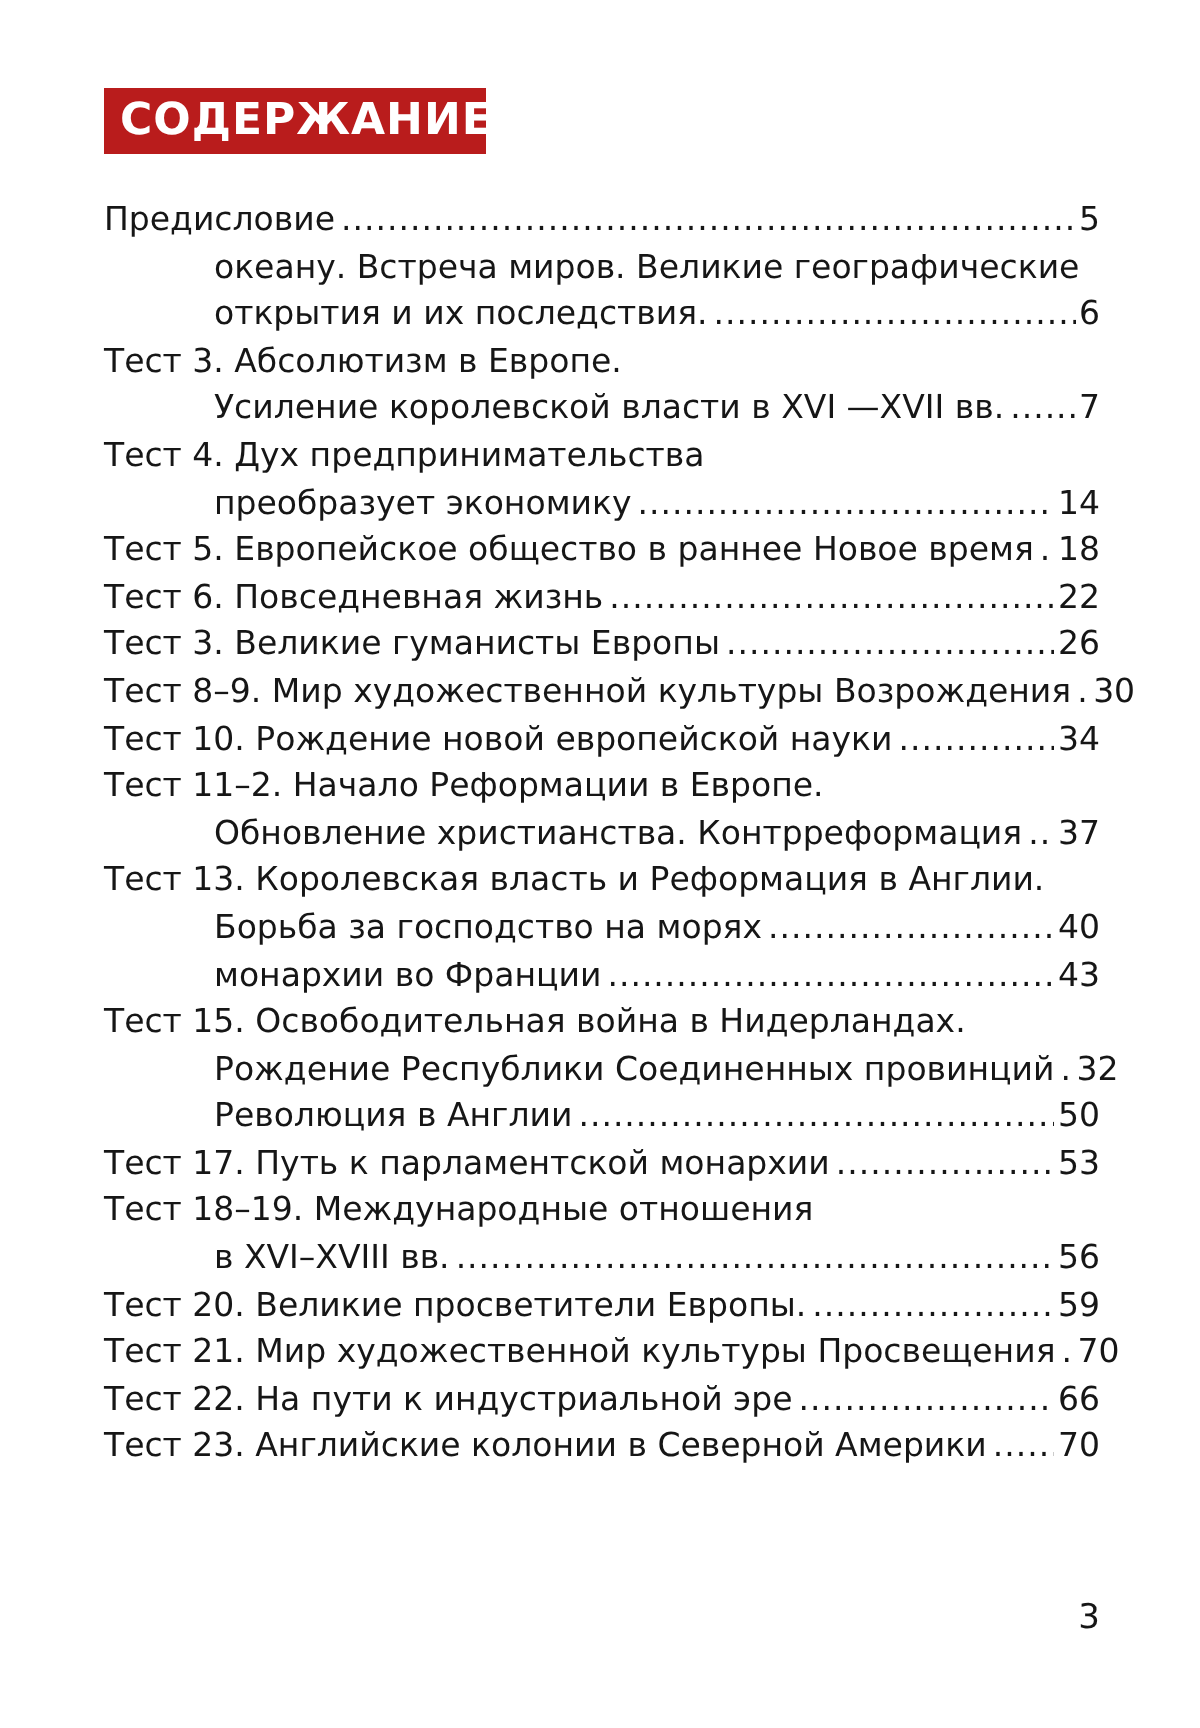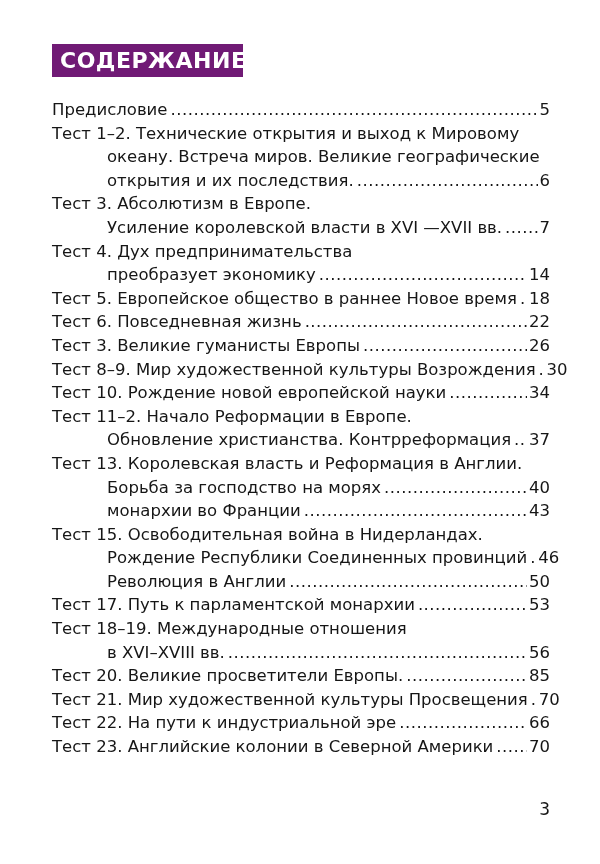--- a/index.html
+++ b/index.html
@@ -12,21 +12,21 @@
   .page {
     position: relative;
     width: 600px; height: 864px;
     overflow: hidden;
     background: #ffffff;
   }
   .header-box {
     position: absolute;
     left: 52px; top: 44px;
     width: 191px; height: 33px;
-    background: #701a75;
+    background: #b91c1c;
     color: #ffffff;
     display: flex; align-items: center;
     padding-left: 8px;
     box-sizing: border-box;
   }
   .header-box .title-text {
     font-weight: bold;
     font-size: 22px;
     letter-spacing: 0.5px;
   }
@@ -68,21 +68,20 @@
 
   <div class="toc">
       <div>
         <div class="line final">
           <span class="t">Предисловие</span>
           <span class="leader">................................................................................................................................................................</span>
           <span class="pg">5</span>
         </div>
       </div>
       <div>
-        <div class="line">Тест 1–2. Технические открытия и выход к Мировому</div>
         <div class="line cont">океану. Встреча миров. Великие географические</div>
         <div class="line cont final">
           <span class="t">открытия и их последствия.</span>
           <span class="leader">................................................................................................................................................................</span>
           <span class="pg">6</span>
         </div>
       </div>
       <div>
         <div class="line">Тест 3. Абсолютизм в Европе.</div>
         <div class="line cont final">
@@ -155,21 +154,21 @@
           <span class="t">монархии во Франции</span>
           <span class="leader">................................................................................................................................................................</span>
           <span class="pg">43</span>
         </div>
       </div>
       <div>
         <div class="line">Тест 15. Освободительная война в Нидерландах.</div>
         <div class="line cont final">
           <span class="t">Рождение Республики Соединенных провинций</span>
           <span class="leader">................................................................................................................................................................</span>
-          <span class="pg">46</span>
+          <span class="pg">32</span>
         </div>
       </div>
       <div>
         <div class="line cont final">
           <span class="t">Революция в Англии</span>
           <span class="leader">................................................................................................................................................................</span>
           <span class="pg">50</span>
         </div>
       </div>
       <div>
@@ -184,21 +183,21 @@
         <div class="line cont final">
           <span class="t">в XVI–XVIII вв.</span>
           <span class="leader">................................................................................................................................................................</span>
           <span class="pg">56</span>
         </div>
       </div>
       <div>
         <div class="line final">
           <span class="t">Тест 20. Великие просветители Европы.</span>
           <span class="leader">................................................................................................................................................................</span>
-          <span class="pg">85</span>
+          <span class="pg">59</span>
         </div>
       </div>
       <div>
         <div class="line final">
           <span class="t">Тест 21. Мир художественной культуры Просвещения</span>
           <span class="leader">................................................................................................................................................................</span>
           <span class="pg">70</span>
         </div>
       </div>
       <div>

